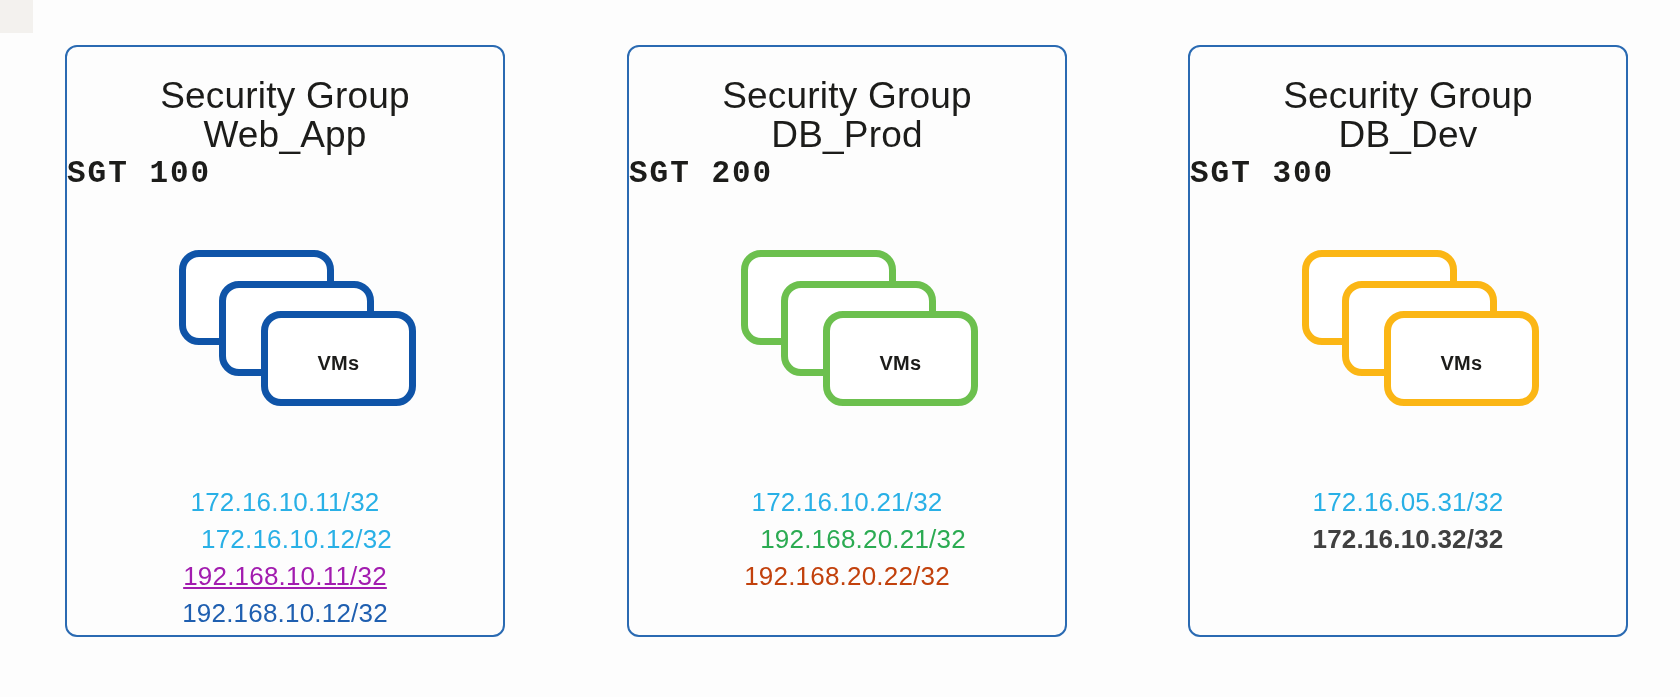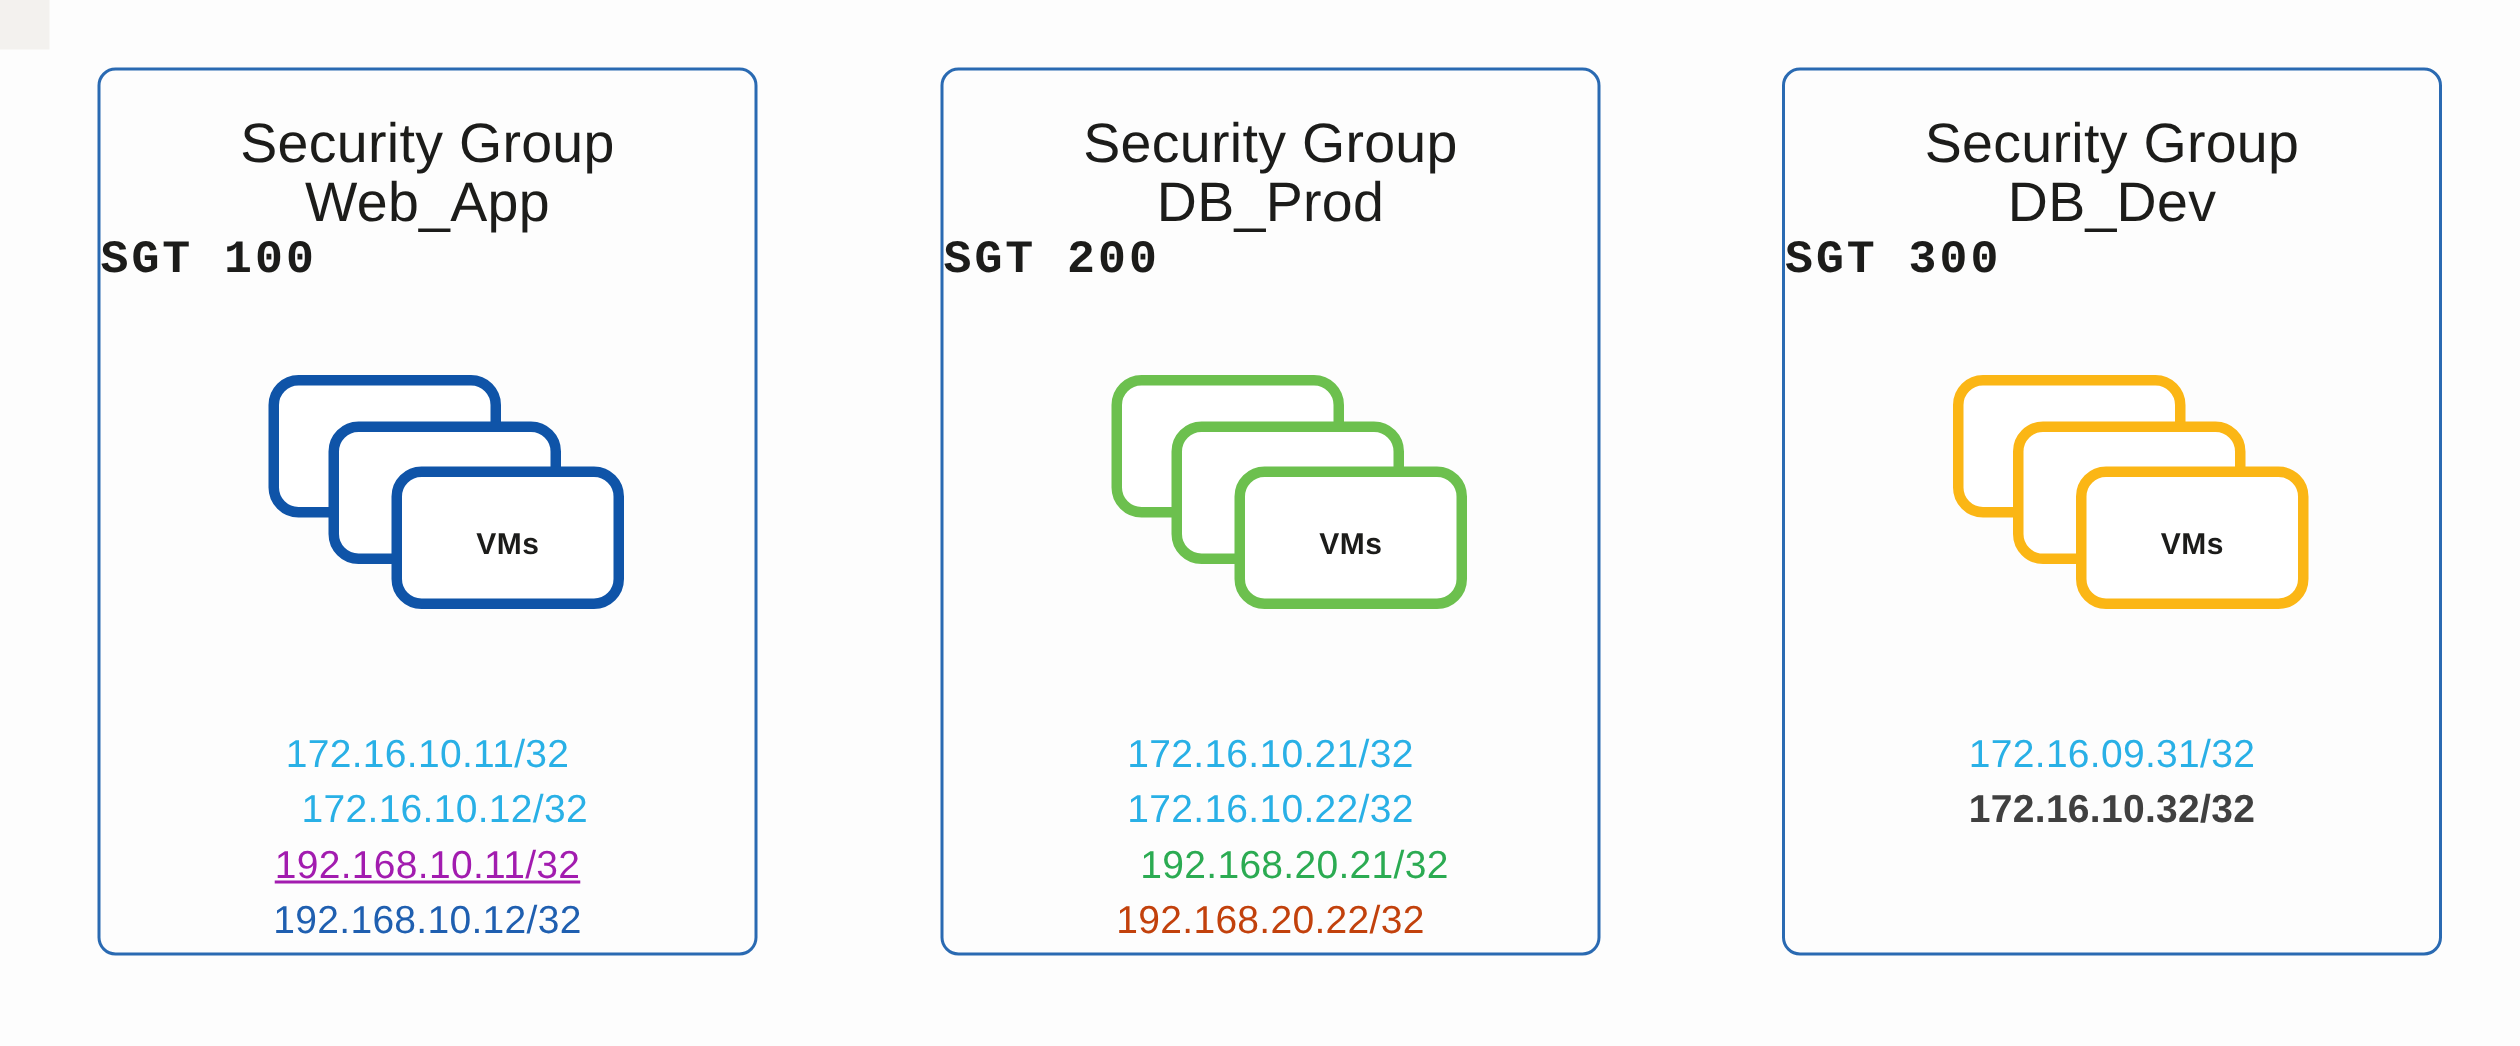--- a/index.html
+++ b/index.html
@@ -133,36 +133,35 @@
   </div>
   <div class="vm-stack">
     <div class="vm-box b1" style="border-color: rgb(108, 192, 78);"></div>
     <div class="vm-box b2" style="border-color: rgb(108, 192, 78);"></div>
     <div class="vm-box b3" style="border-color: rgb(108, 192, 78);">
       <span class="vm-label">VMs</span>
     </div>
   </div>
   <div class="ip-list">
     <div class="ip-line" style="color: rgb(41, 176, 230);">172.16.10.21/32</div>
-    <div class="ip-line" style="color: rgb(41, 176, 230);">172.16.10.22/32</div>
     <div class="ip-line" style="color: rgb(43, 171, 82); padding-left: 32px;">192.168.20.21/32</div>
     <div class="ip-line" style="color: #c2410c;">192.168.20.22/32</div>
   </div>
 </div>
 
 <div class="card pos-2" style="border-color: rgb(42, 106, 178);">
   <div class="card-title">
     <div>Security Group</div>
     <div>DB_Dev</div>
     <div class="card-sgt">SGT 300</div>
   </div>
   <div class="vm-stack">
     <div class="vm-box b1" style="border-color: rgb(251, 182, 21);"></div>
     <div class="vm-box b2" style="border-color: rgb(251, 182, 21);"></div>
     <div class="vm-box b3" style="border-color: rgb(251, 182, 21);">
       <span class="vm-label">VMs</span>
     </div>
   </div>
   <div class="ip-list">
-    <div class="ip-line" style="color: rgb(41, 176, 230);">172.16.09.31/32</div>
+    <div class="ip-line" style="color: rgb(41, 176, 230);">172.16.05.31/32</div>
     <div class="ip-line" style="color: #404040; font-weight: bold;">172.16.10.32/32</div>
   </div>
 </div>
 
 </body></html>

